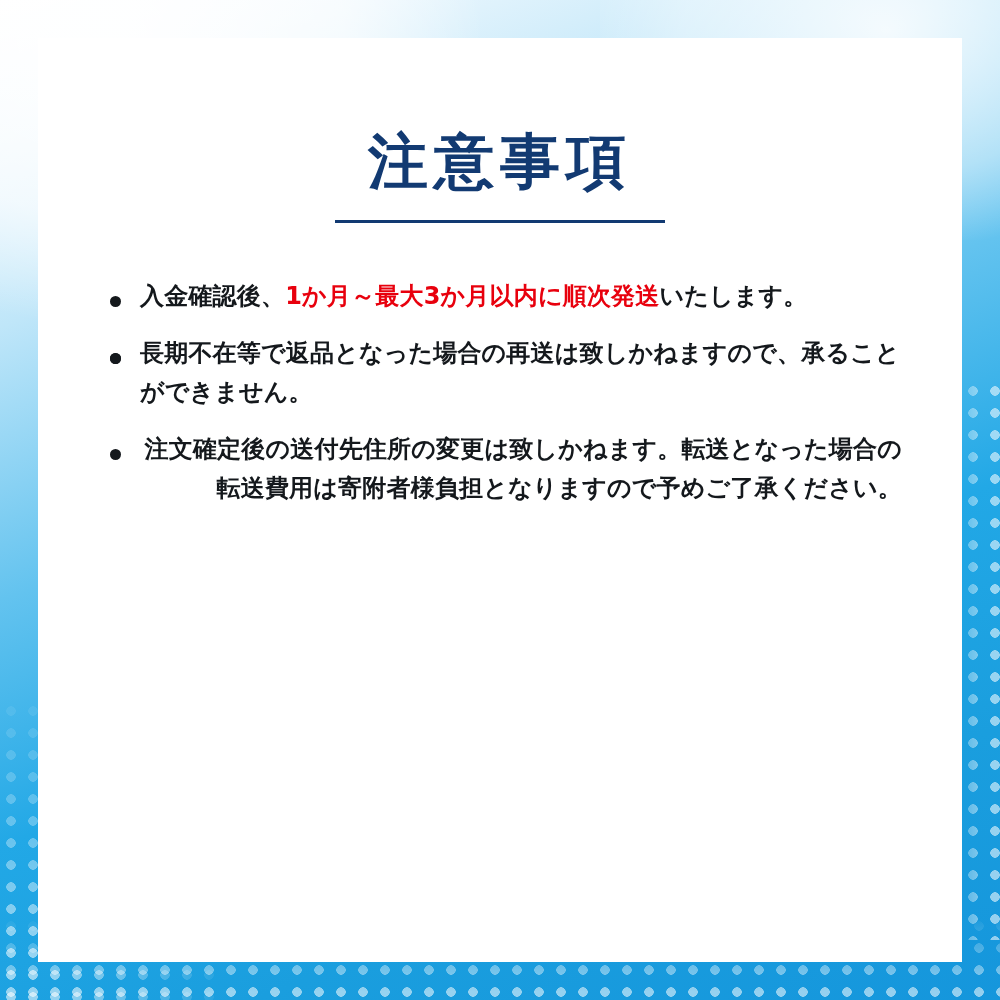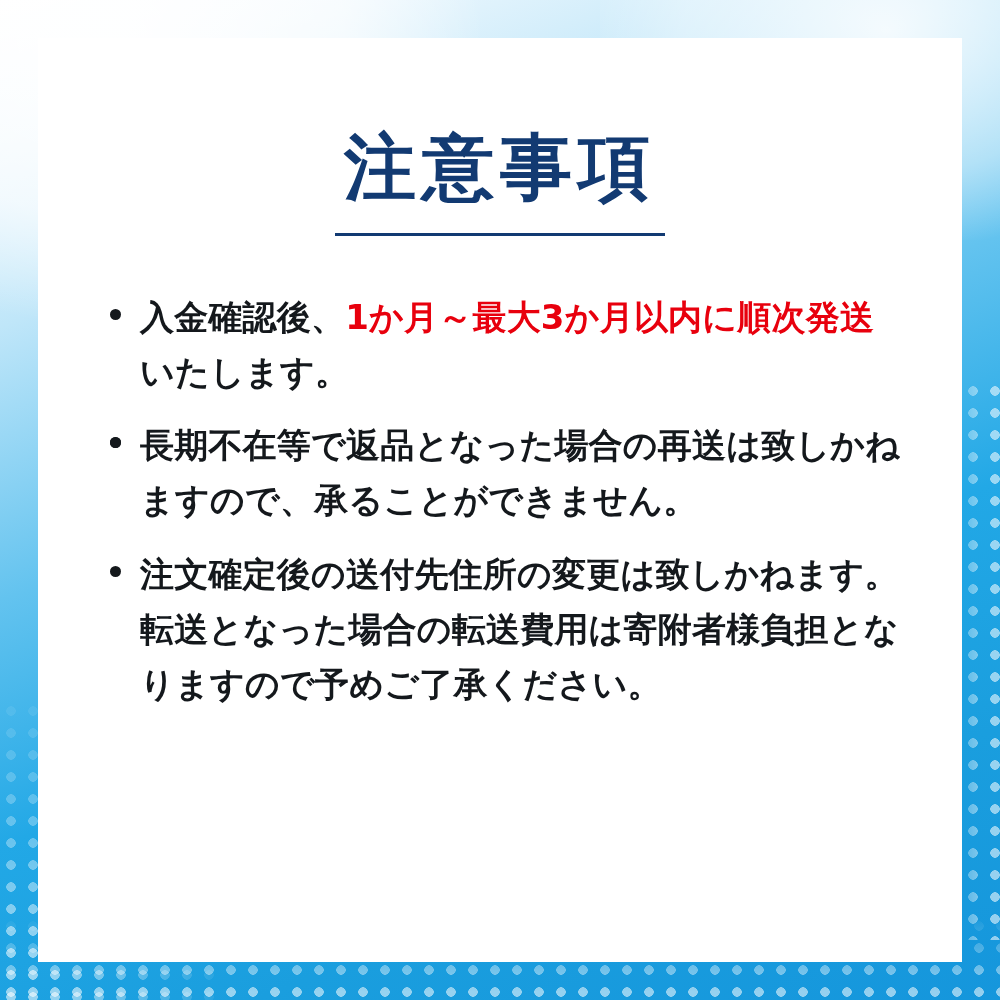--- a/index.html
+++ b/index.html
@@ -94,21 +94,21 @@
     box-sizing: border-box;
     padding: 56px 60px 40px 60px;
   }
 
   .title-wrap {
     text-align: center;
     padding-top: 34px;
   }
   .title {
     font-family: "DejaVu Sans", "Liberation Sans", sans-serif;
-    font-size: 72px;
+    font-size: 60px;
     font-weight: bold;
     color: #123a72;
     letter-spacing: 6px;
     line-height: 1.1;
     margin: 0;
   }
   .title-rule {
     width: 330px;
     height: 3px;
     background: #123a72;
@@ -119,27 +119,27 @@
   .notes {
     margin: 54px 0 0 0;
     padding: 0;
     list-style: none;
   }
   .note {
     position: relative;
     padding-left: 42px;
     margin-bottom: 18px;
     font-family: "DejaVu Sans", "Liberation Sans", sans-serif;
-    font-size: 34px;
+    font-size: 24px;
     font-weight: bold;
     line-height: 1.62;
     color: #14181c;
     letter-spacing: 0.2px;
   }
-  .note:last-child { margin-bottom: 13px; }
+  .note:last-child { margin-bottom: 13px; text-align: right; }
   .note .bullet {
     position: absolute;
     left: 12px;
     top: 19px;
     width: 11px;
     height: 11px;
     border-radius: 50%;
     background: #14181c;
   }
   .em-red {

